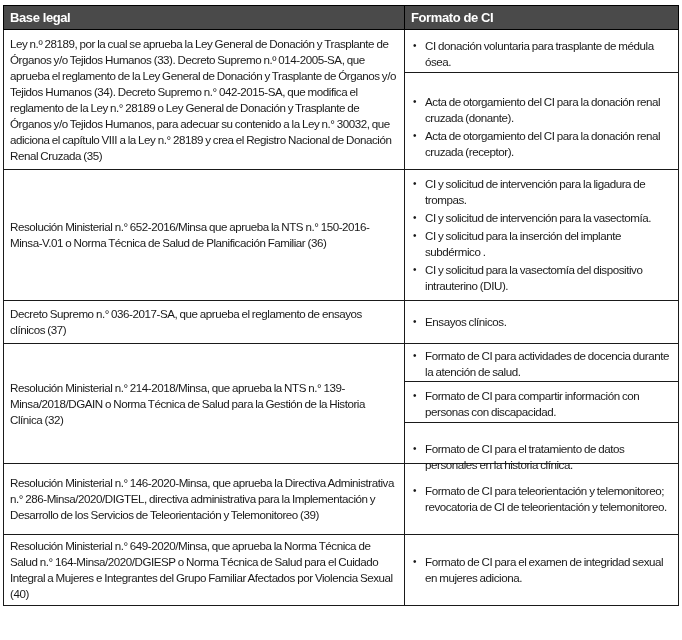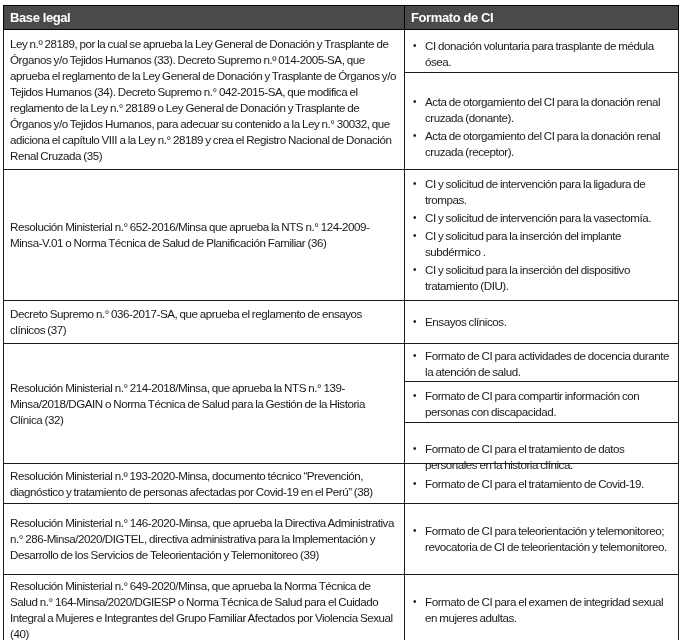--- a/index.html
+++ b/index.html
@@ -54,27 +54,27 @@
           <div class="bullet-item">CI donación voluntaria para trasplante de médula ósea.</div>
         </div>
         <div class="fmt-block" style="height:97px;box-sizing:border-box;padding-top:19px">
           <div class="bullet-item">Acta de otorgamiento del CI para la donación renal cruzada (donante).</div>
           <div class="bullet-item">Acta de otorgamiento del CI para la donación renal cruzada (receptor).</div>
         </div>
       </td>
     </tr>
 
     <tr style="height:126px">
-      <td class="base">Resolución Ministerial n.° 652-2016/Minsa que aprueba la NTS n.° 124-2009-Minsa-V.01 o Norma Técnica de Salud de Planificación Familiar (36)</td>
+      <td class="base">Resolución Ministerial n.° 652-2016/Minsa que aprueba la NTS n.° 150-2016-Minsa-V.01 o Norma Técnica de Salud de Planificación Familiar (36)</td>
       <td class="fmt">
         <div class="fmt-block">
           <div class="bullet-item">CI y solicitud de intervención para la ligadura de trompas.</div>
           <div class="bullet-item">CI y solicitud de intervención para la vasectomía.</div>
           <div class="bullet-item">CI y solicitud para la inserción del implante subdérmico .</div>
-          <div class="bullet-item">CI y solicitud para la inserción del dispositivo tratamiento (DIU).</div>
+          <div class="bullet-item">CI y solicitud para la vasectomía del dispositivo intrauterino (DIU).</div>
         </div>
       </td>
     </tr>
 
     <tr style="height:43px">
       <td class="base">Decreto Supremo n.° 036-2017-SA, que aprueba el reglamento de ensayos clínicos (37)</td>
       <td class="fmt">
         <div class="fmt-block">
           <div class="bullet-item">Ensayos clínicos.</div>
         </div>
@@ -89,40 +89,32 @@
         </div>
         <div class="fmt-block" style="height:41px;box-sizing:border-box;padding-top:4px">
           <div class="bullet-item">Formato de CI para compartir información con personas con discapacidad.</div>
         </div>
         <div class="fmt-block" style="height:41px;box-sizing:border-box;padding-top:16px">
           <div class="bullet-item">Formato de CI para el tratamiento de datos personales en la historia clínica.</div>
         </div>
       </td>
     </tr>
 
-    <tr style="height:40px">
-      <td class="base">Resolución Ministerial n.º 193-2020-Minsa, documento técnico “Prevención, diagnóstico y tratamiento de personas afectadas por Covid-19 en el Perú” (38)</td>
-      <td class="fmt">
-        <div class="fmt-block">
-          <div class="bullet-item">Formato de CI para el tratamiento de Covid-19.</div>
-        </div>
-      </td>
-    </tr>
 
     <tr style="height:71px">
       <td class="base">Resolución Ministerial n.° 146-2020-Minsa, que aprueba la Directiva Administrativa n.° 286-Minsa/2020/DIGTEL, directiva administrativa para la Implementación y Desarrollo de los Servicios de Teleorientación y Telemonitoreo (39)</td>
       <td class="fmt">
         <div class="fmt-block">
           <div class="bullet-item">Formato de CI para teleorientación y telemonitoreo; revocatoria de CI de teleorientación y telemonitoreo.</div>
         </div>
       </td>
     </tr>
 
     <tr style="height:71px">
       <td class="base">Resolución Ministerial n.° 649-2020/Minsa, que aprueba la Norma Técnica de Salud n.° 164-Minsa/2020/DGIESP o Norma Técnica de Salud para el Cuidado Integral a Mujeres e Integrantes del Grupo Familiar Afectados por Violencia Sexual (40)</td>
       <td class="fmt">
         <div class="fmt-block">
-          <div class="bullet-item">Formato de CI para el examen de integridad sexual en mujeres adultas.</div>
+          <div class="bullet-item">Formato de CI para el examen de integridad sexual en mujeres adiciona.</div>
         </div>
       </td>
     </tr>
   </tbody>
 </table>
 
 </body></html>

